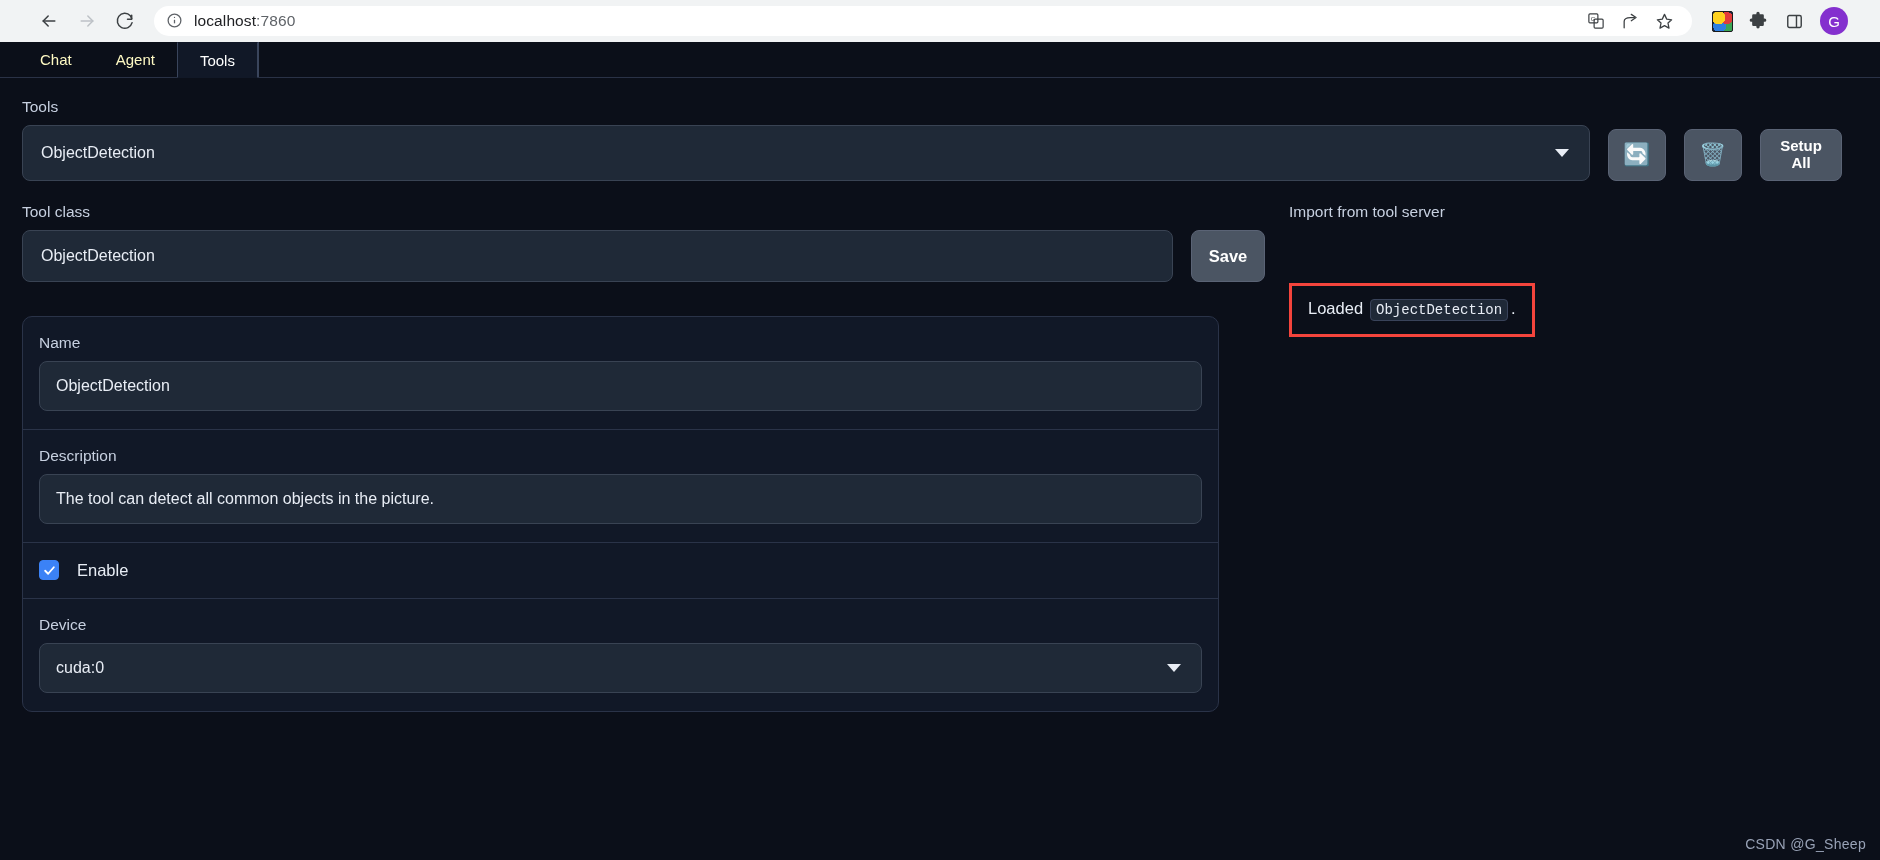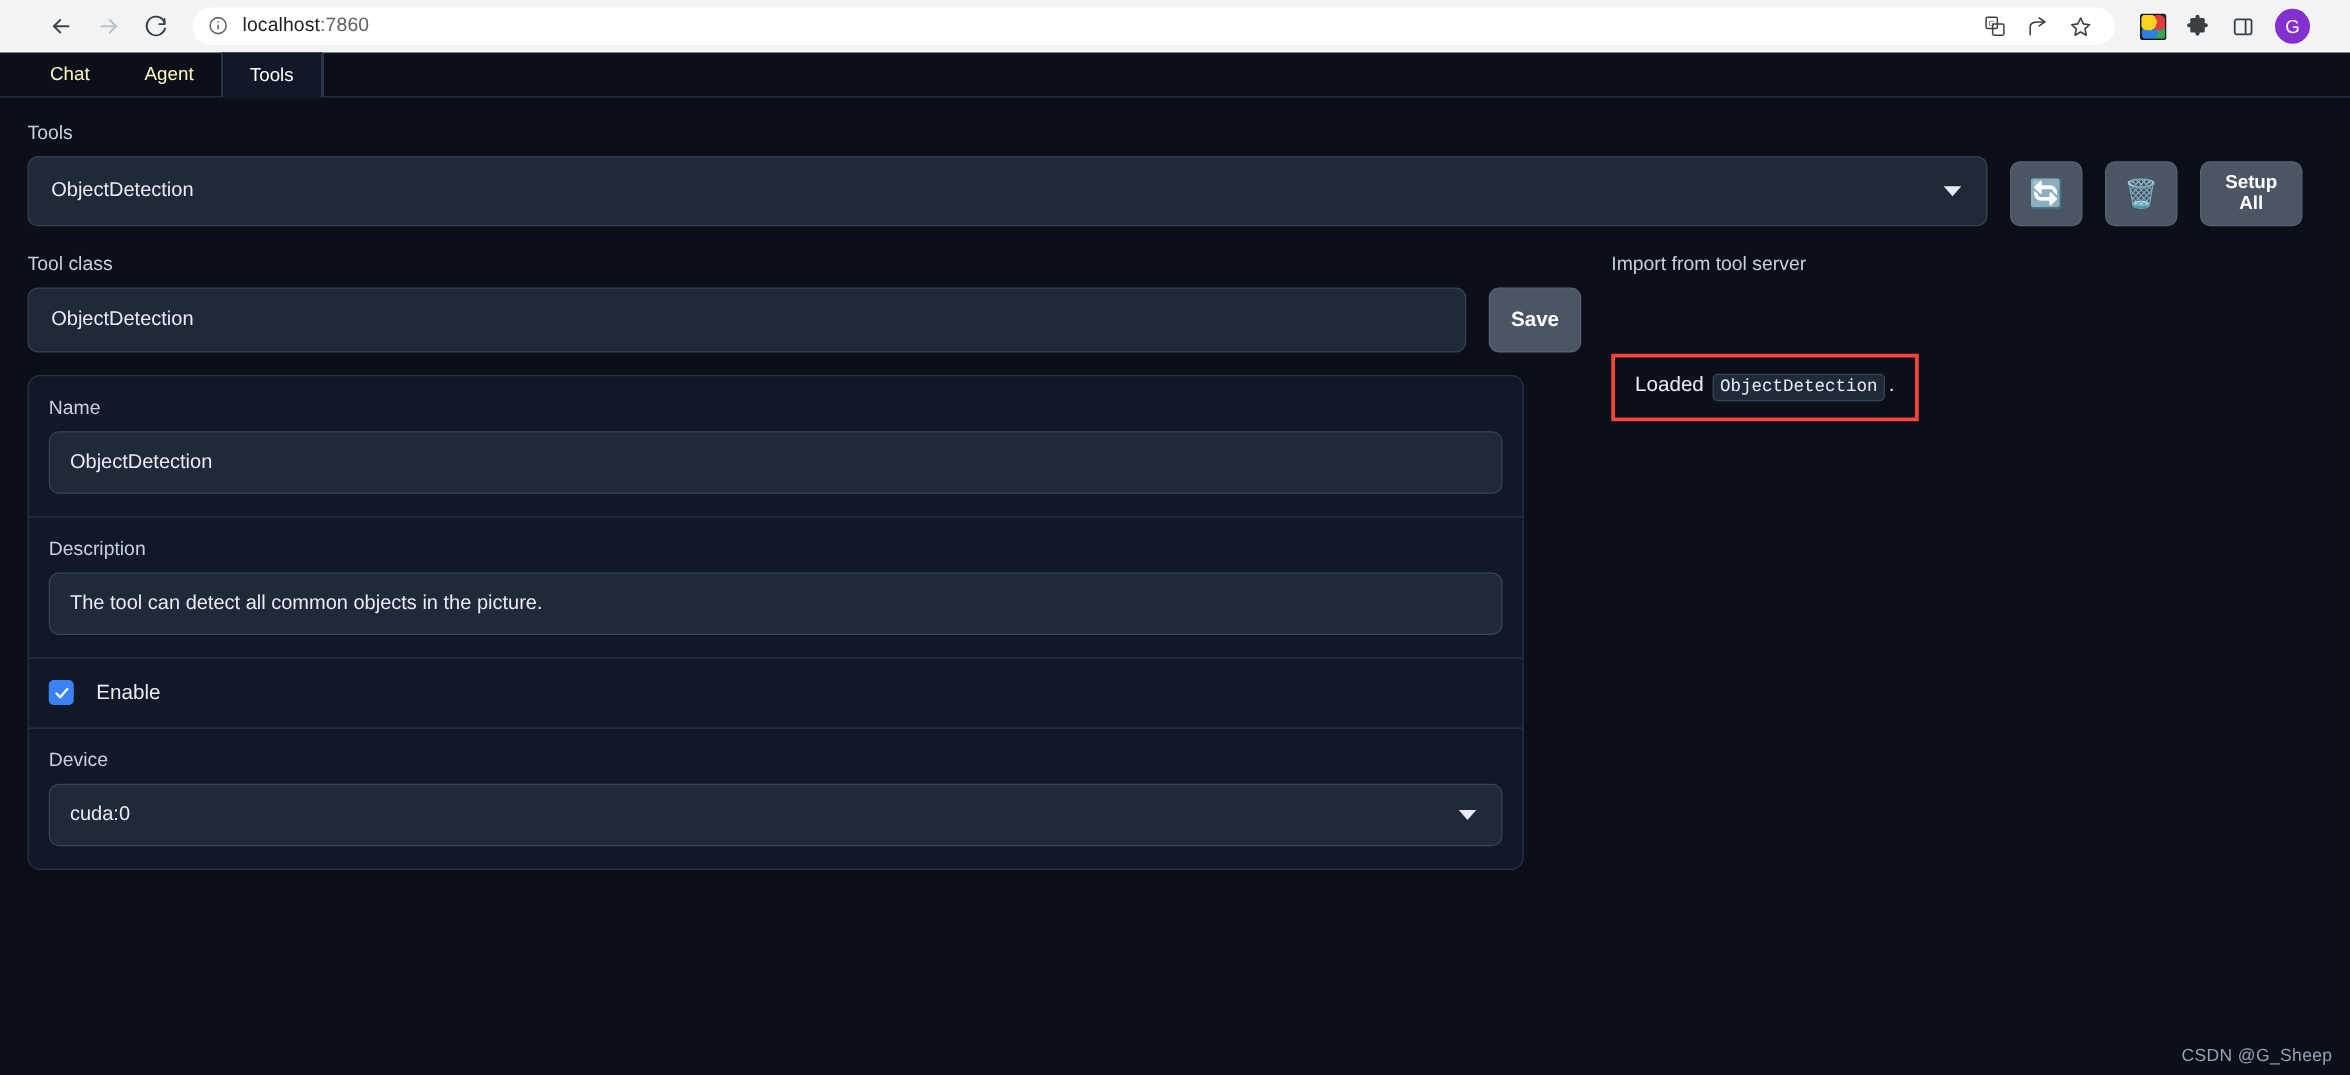--- a/index.html
+++ b/index.html
@@ -213,21 +213,21 @@
     font-weight: bold;
     margin-left: 18px;
     flex: 0 0 auto;
   }
 
   .import-line { display: flex; align-items: flex-end; }
   .import-input { flex: 1 1 auto; }
 
   
   .panel {
-    margin-top: 18px;
+    margin-top: 34px;
     background: #111827;
     border: 1px solid #2a3348;
     border-radius: 10px;
     width: 1197px;
     overflow: hidden;
   }
   .panel-section {
     padding: 17px 16px 18px 16px;
     border-bottom: 1px solid #2a3348;
   }

